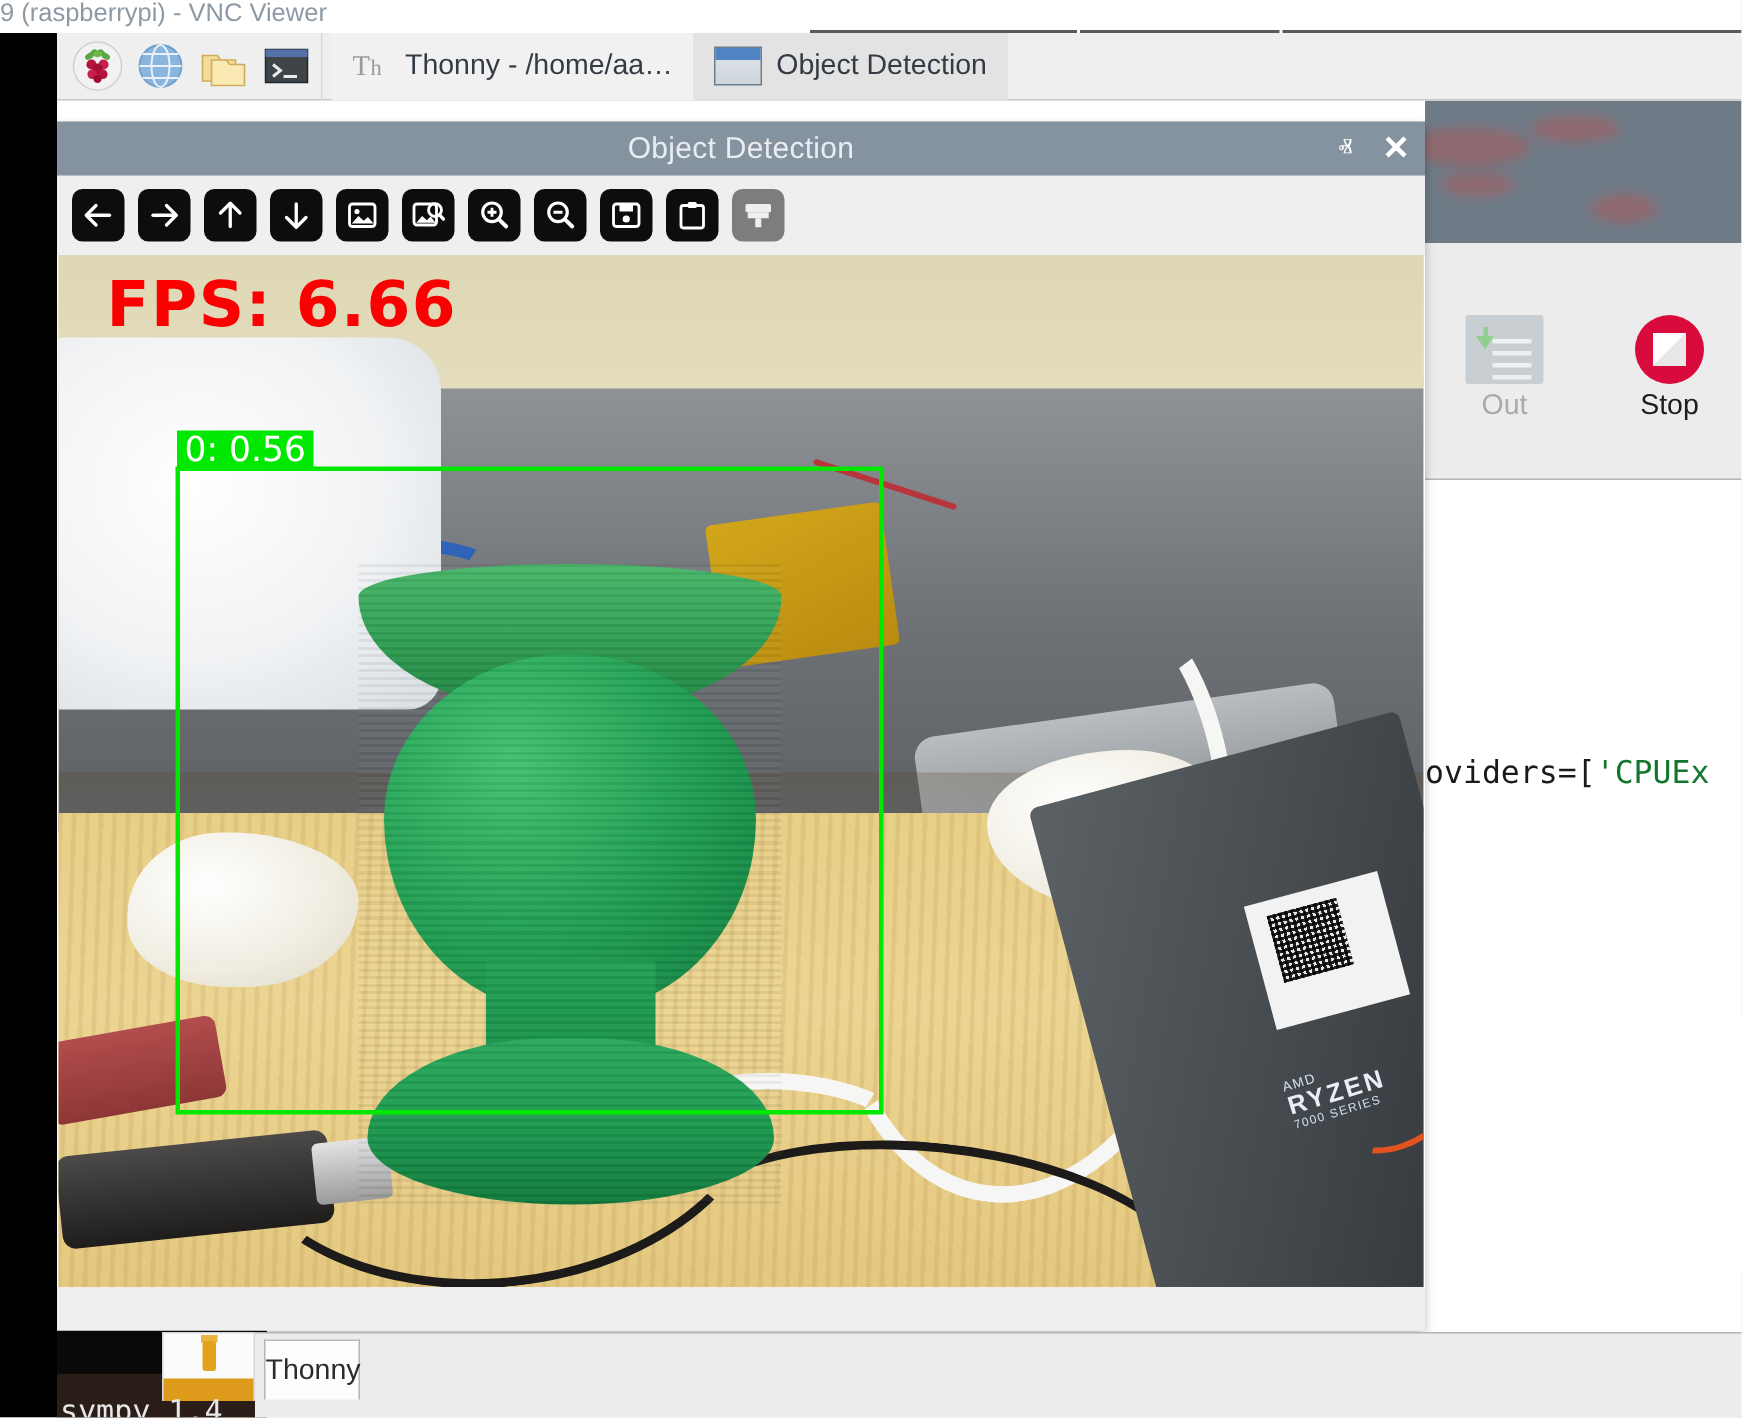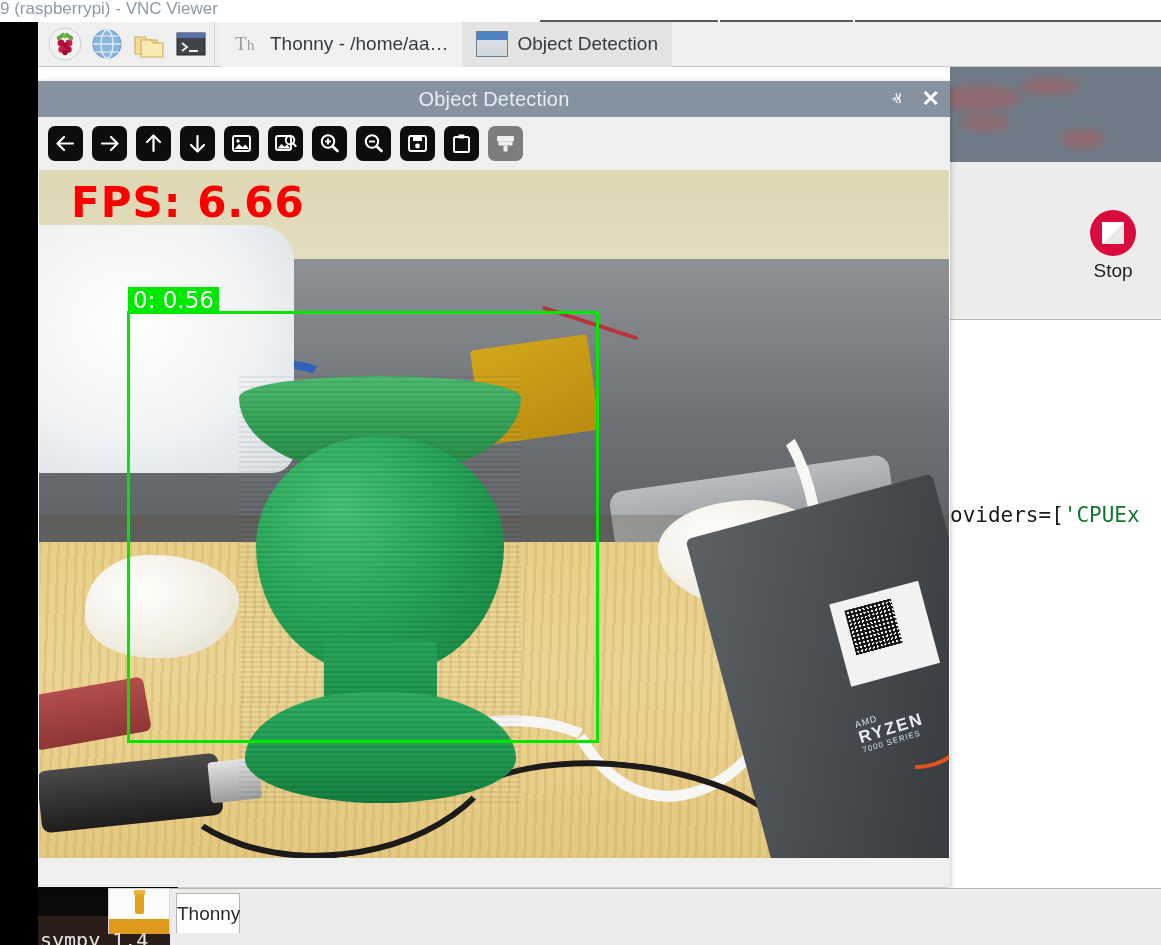--- a/index.html
+++ b/index.html
@@ -338,21 +338,21 @@
     pointer-events: none;
   }
 
   
   .fps {
     position: absolute; left: 32px; top: 8px;
     color: #fb0000; font-family: "DejaVu Sans", sans-serif; font-weight: bold;
     font-size: 42px; letter-spacing: 1px; white-space: nowrap;
   }
   .bbox {
-    position: absolute; left: 88px; top: 141px; width: 472px; height: 432px;
+    position: absolute; left: 78px; top: 141px; width: 472px; height: 432px;
     border: 3px solid #00e800;
   }
   .bbox-label {
     position: absolute; left: -2px; top: -27px; height: 27px;
     background: #00e800; color: #ffffff; font-family: "DejaVu Sans", sans-serif;
     font-size: 23px; line-height: 27px; padding: 0 5px; white-space: nowrap;
   }
 
   .od-statusbar {
     position: absolute; left: 0; bottom: 0; width: 912px; height: 29px;
@@ -375,20 +375,31 @@
   <div class="thonny-bg"></div>
   <div class="thonny-wall">
     <div class="wall-smudge" style="left:-10px; top:18px; width:80px; height:26px;"></div>
     <div class="wall-smudge" style="left:70px; top:10px; width:60px; height:18px;"></div>
     <div class="wall-smudge" style="left:10px; top:48px; width:50px; height:16px;"></div>
     <div class="wall-smudge" style="left:110px; top:62px; width:45px; height:20px;"></div>
   </div>
 
   <div class="thonny-toolbar-strip"></div>
 
+  <div class="tb-btn-col" style="left:962px;">
+    <div class="out-icon">
+      <span class="top"></span>
+      <span class="arrstem"></span><span class="arr"></span>
+      <span class="bar" style="top:16px;"></span>
+      <span class="bar" style="top:24px;"></span>
+      <span class="bar" style="top:32px;"></span>
+      <span class="bar" style="top:40px;"></span>
+    </div>
+    <div class="lbl" style="color:#a8aaac;">Out</div>
+  </div>
 
   <div class="tb-btn-col" style="left:1072px;">
     <div class="stop-icon"></div>
     <div class="lbl" style="color:#1e1e1e;">Stop</div>
   </div>
 
   <div class="code-line"><span>oviders=[</span><span class="str">'CPUEx</span></div>
 
   <div class="taskbar">
     <div class="tb-launchers">

